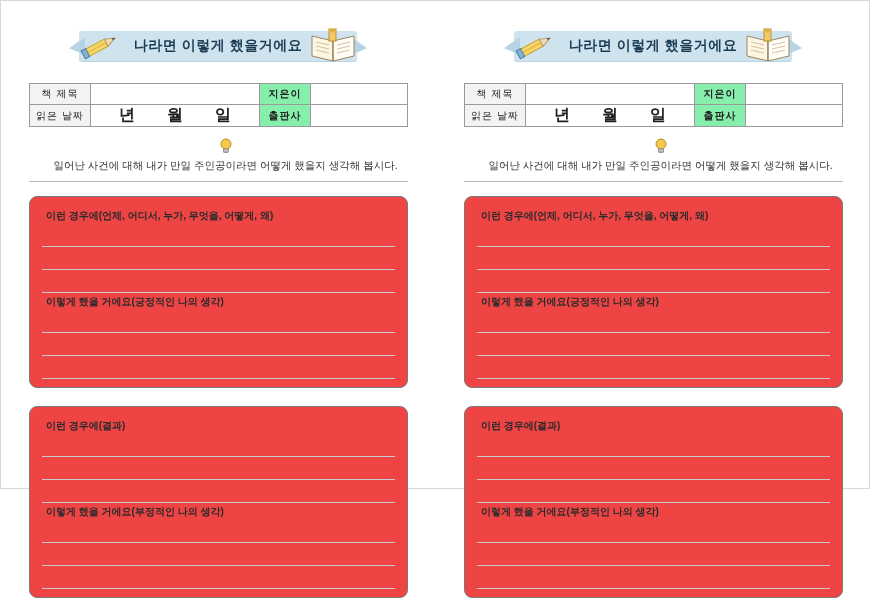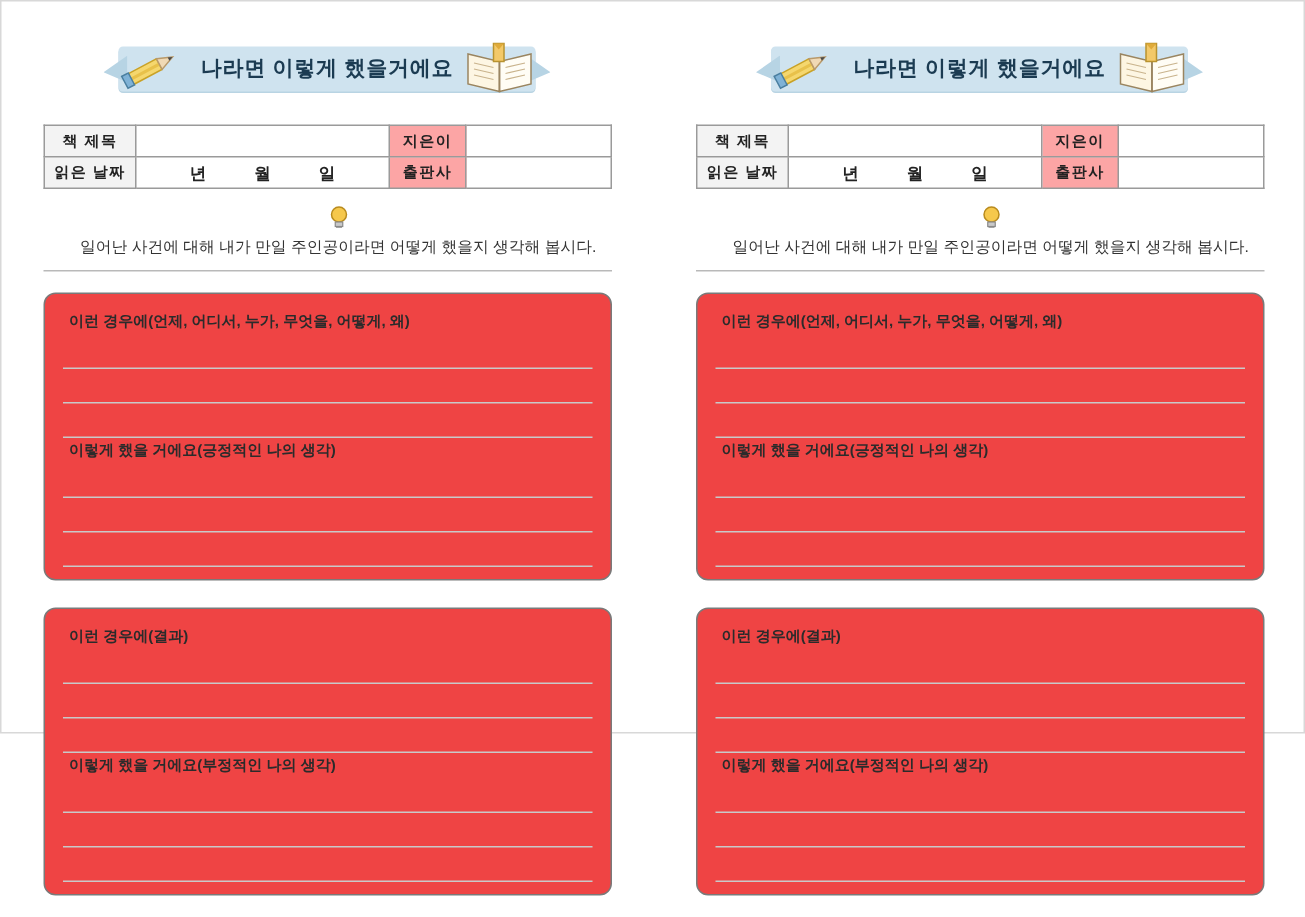--- a/index.html
+++ b/index.html
@@ -106,30 +106,30 @@
   table.info td {
     border: 1px solid #9a9a9a;
     height: 20px;
     padding: 0 4px;
     text-align: center;
     white-space: nowrap;
   }
   td.lbl {
     background: #f3f3f3;
     width: 52px;
-    font-weight: bold;
+    font-weight: normal;
     font-size: 10px;
     letter-spacing: 1px;
   }
   td.val-title { width: 160px; }
-  td.lbl2 { background: #fca5a5; width: 42px; font-weight: bold; font-size: 10px; letter-spacing: 1px;}
+  td.lbl2 { background: #86efac; width: 42px; font-weight: bold; font-size: 10px; letter-spacing: 1px;}
   td.val-end { }
   .date-cell {
     letter-spacing: 0;
-    font-size: 11px;
+    font-size: 16px;
   }
   .date-cell span {
     display: inline-block;
     padding: 0 16px;
     font-weight: bold;
   }
 
   
   .instruction {
     display: flex;

